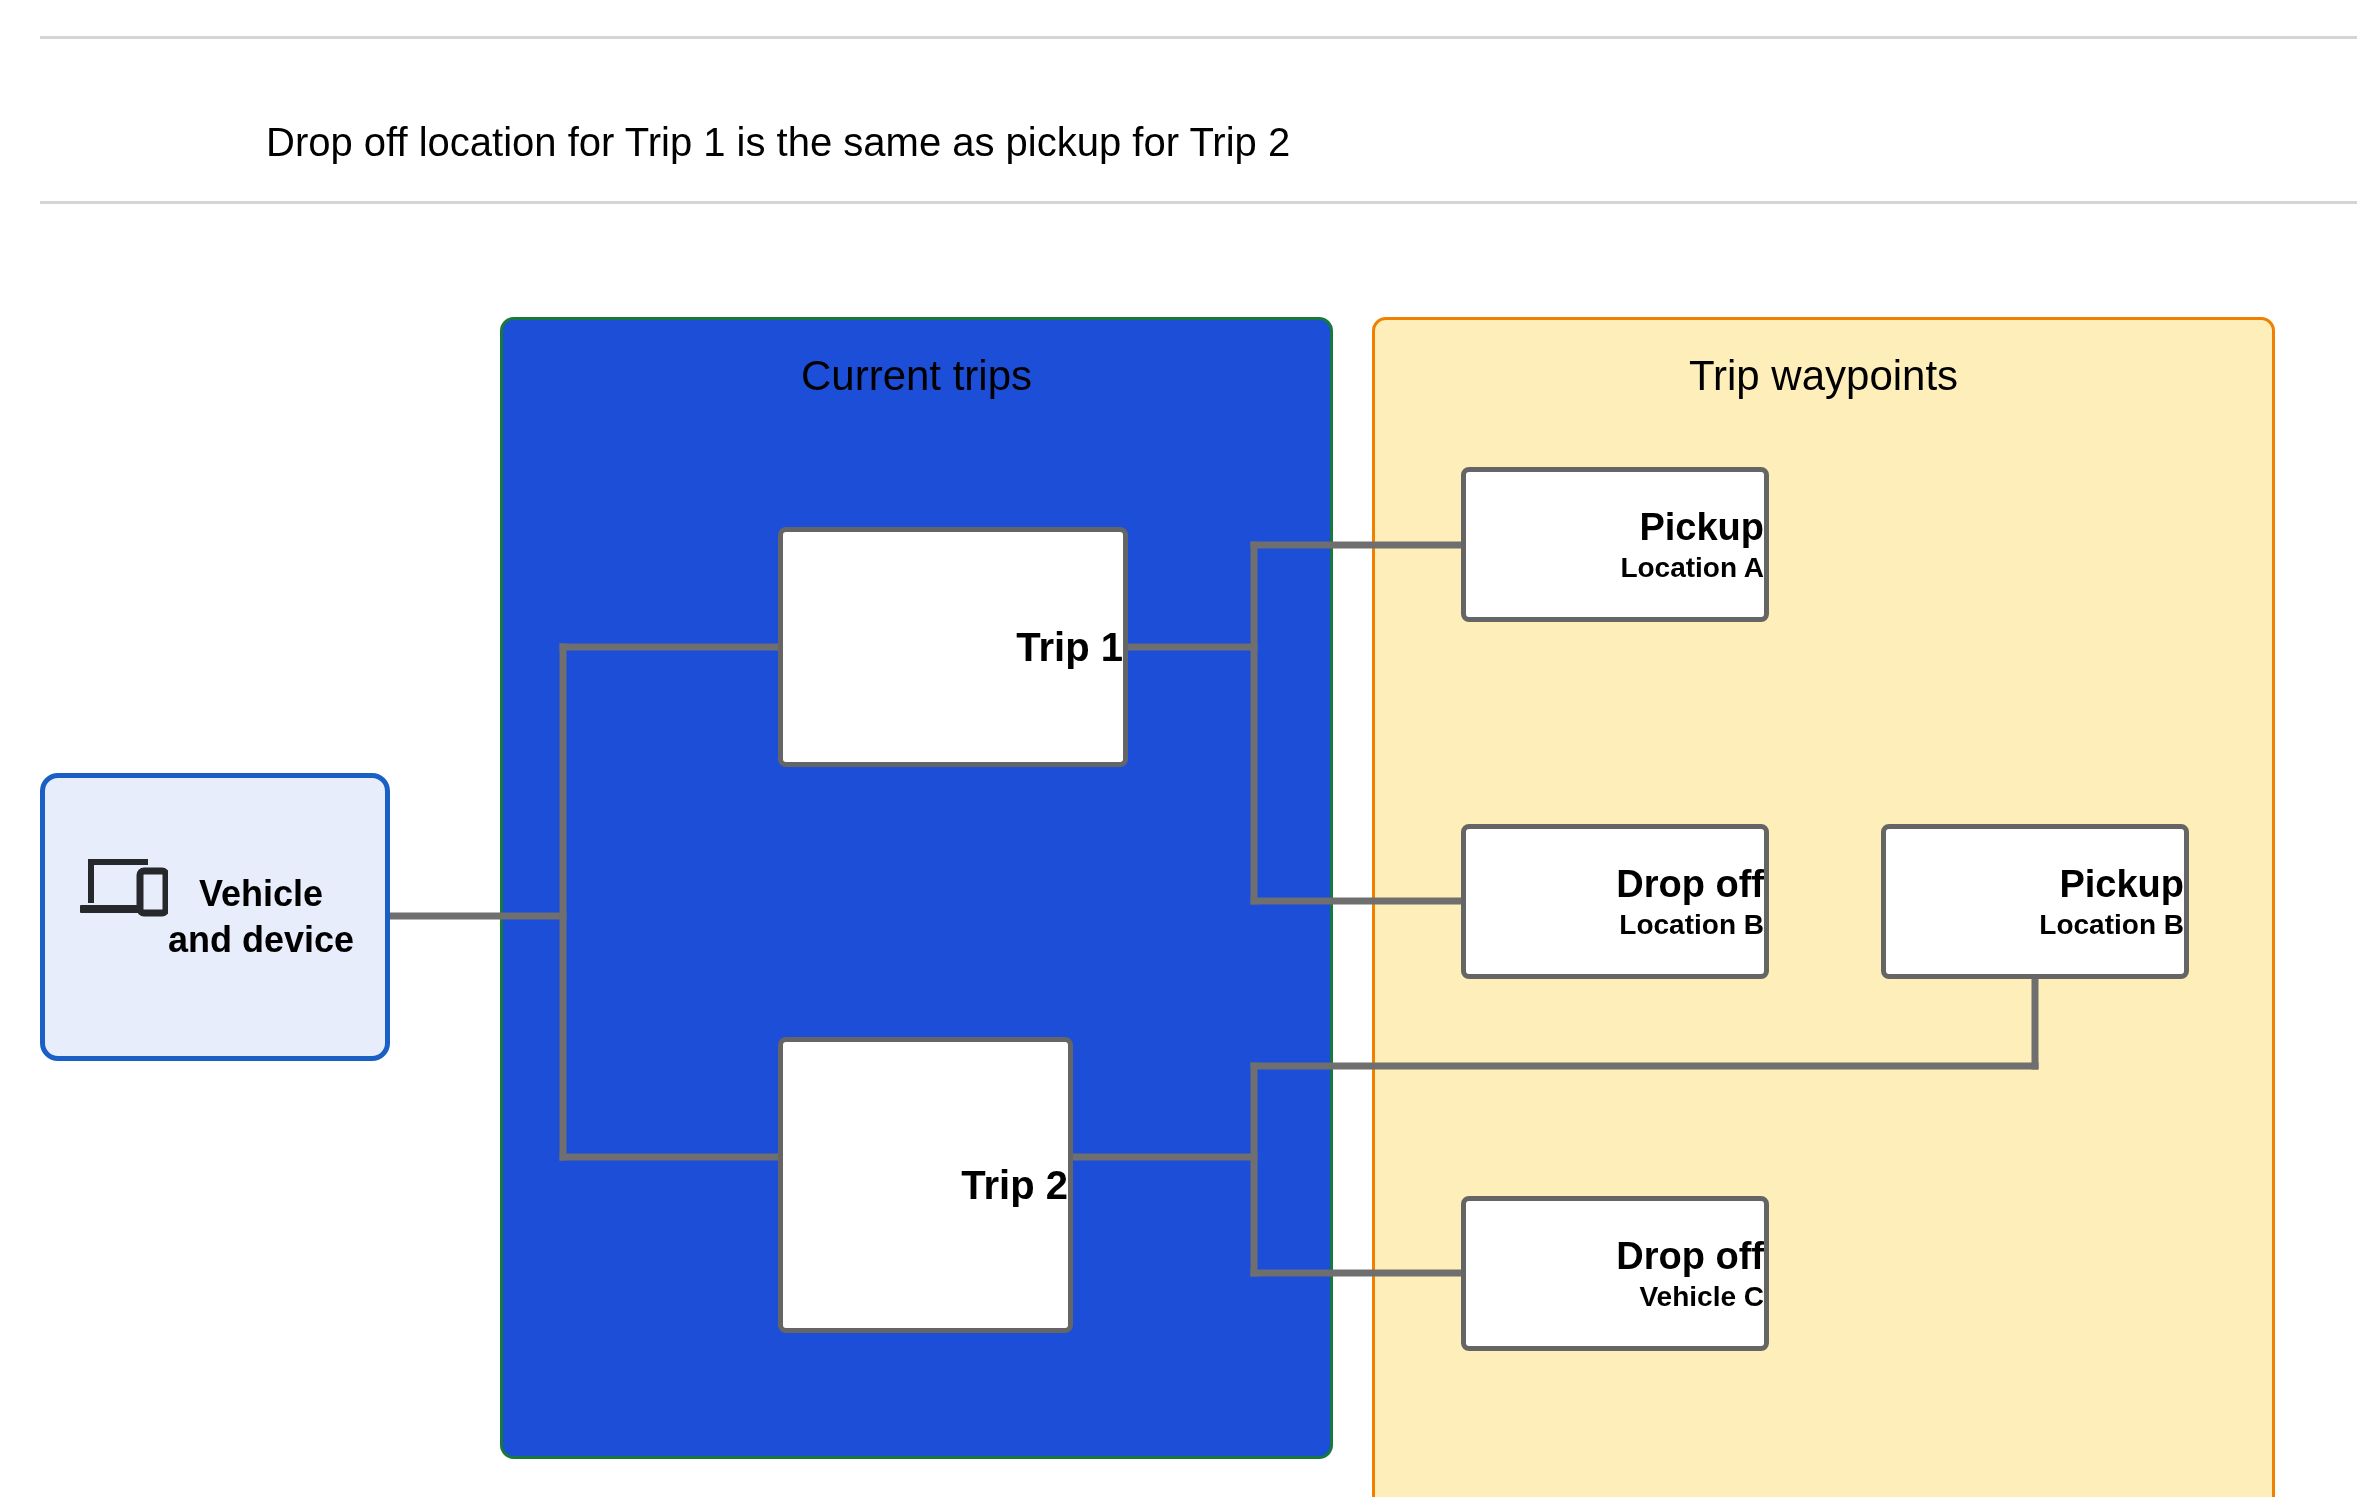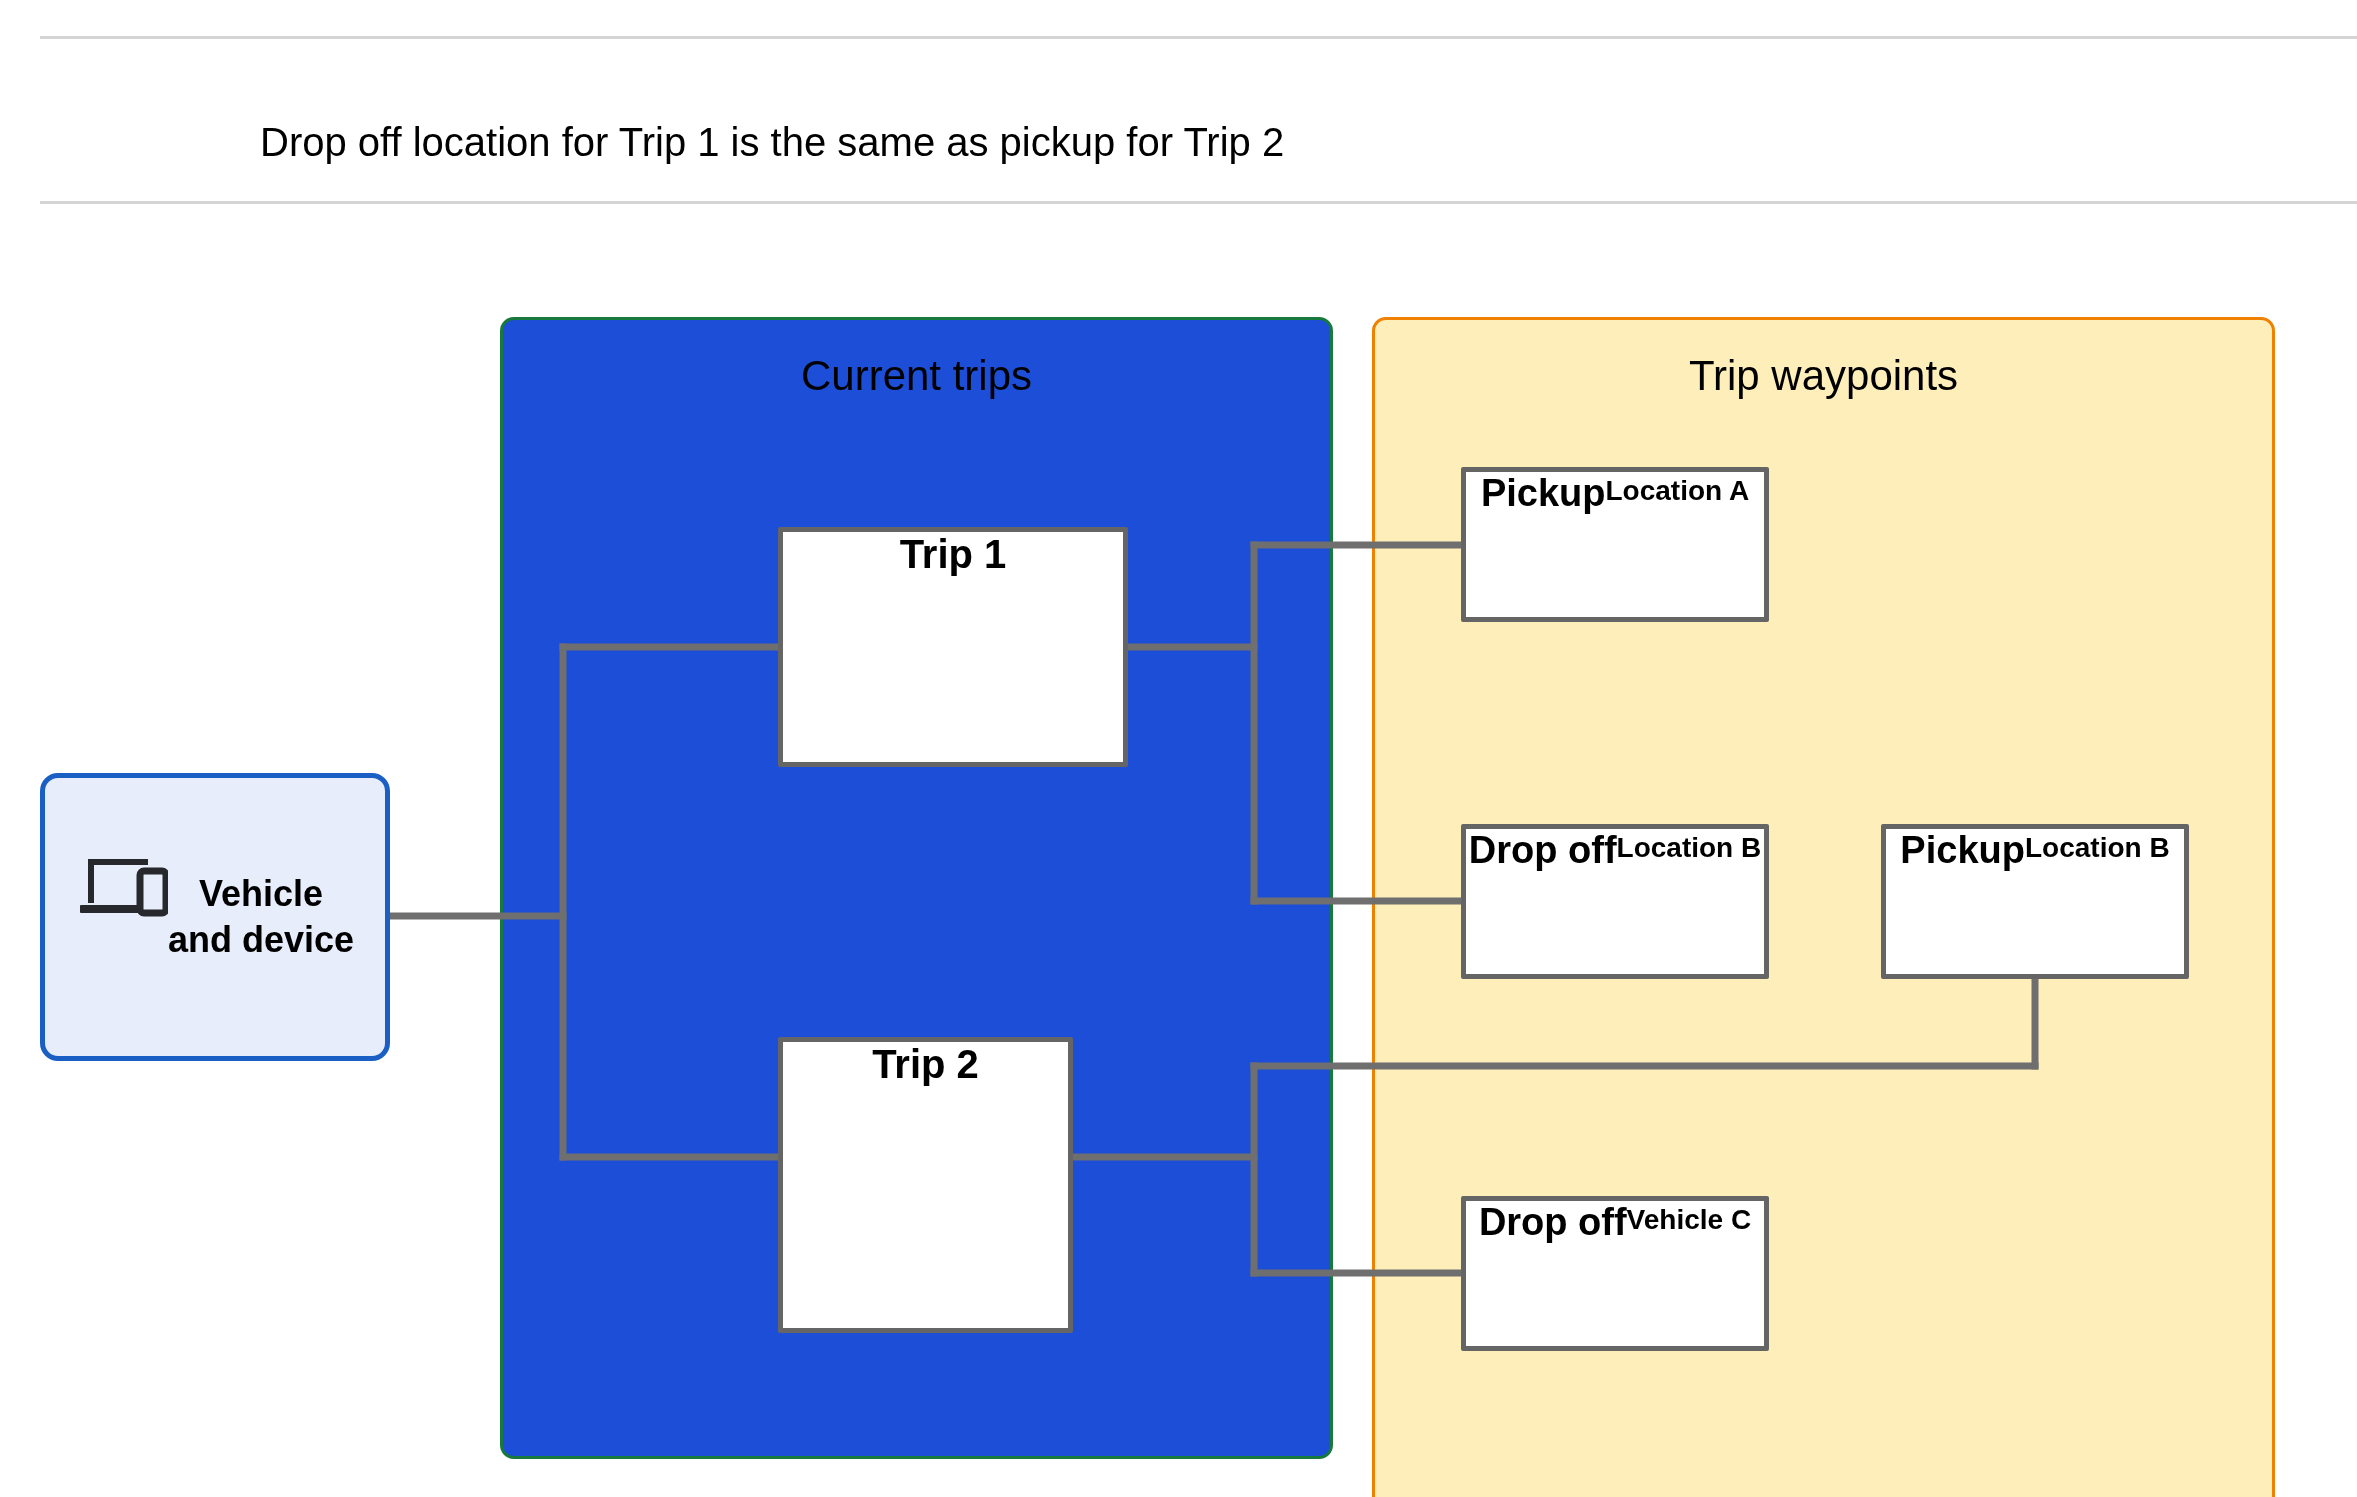--- a/index.html
+++ b/index.html
@@ -35,21 +35,21 @@
     left: 46px;
     top: 58px;
     font-size: 44px;
     font-weight: 700;
     letter-spacing: -0.3px;
     color: #000000;
     white-space: nowrap;
   }
   .hdr-sub {
     position: absolute;
-    left: 260px;
+    left: 266px;
     top: 120px;
     font-size: 40px;
     font-weight: 400;
     color: #000000;
     white-space: nowrap;
   }
 
   
   .panel {
     position: absolute;
@@ -91,24 +91,24 @@
     height: 1497px;
     pointer-events: none;
   }
 
   
   .node {
     position: absolute;
     box-sizing: border-box;
     background: #ffffff;
     border: 5px solid #656565;
-    border-radius: 2px;
+    border-radius: 8px;
     display: flex;
-    flex-direction: row;
-    align-items: flex-start;
+    flex-direction: column;
+    align-items: flex-end;
     justify-content: center;
   }
   .node .node-title {
     font-size: 38px;
     font-weight: 700;
     color: #000000;
     line-height: 1.12;
   }
   .node .node-sub {
     font-size: 28px;

